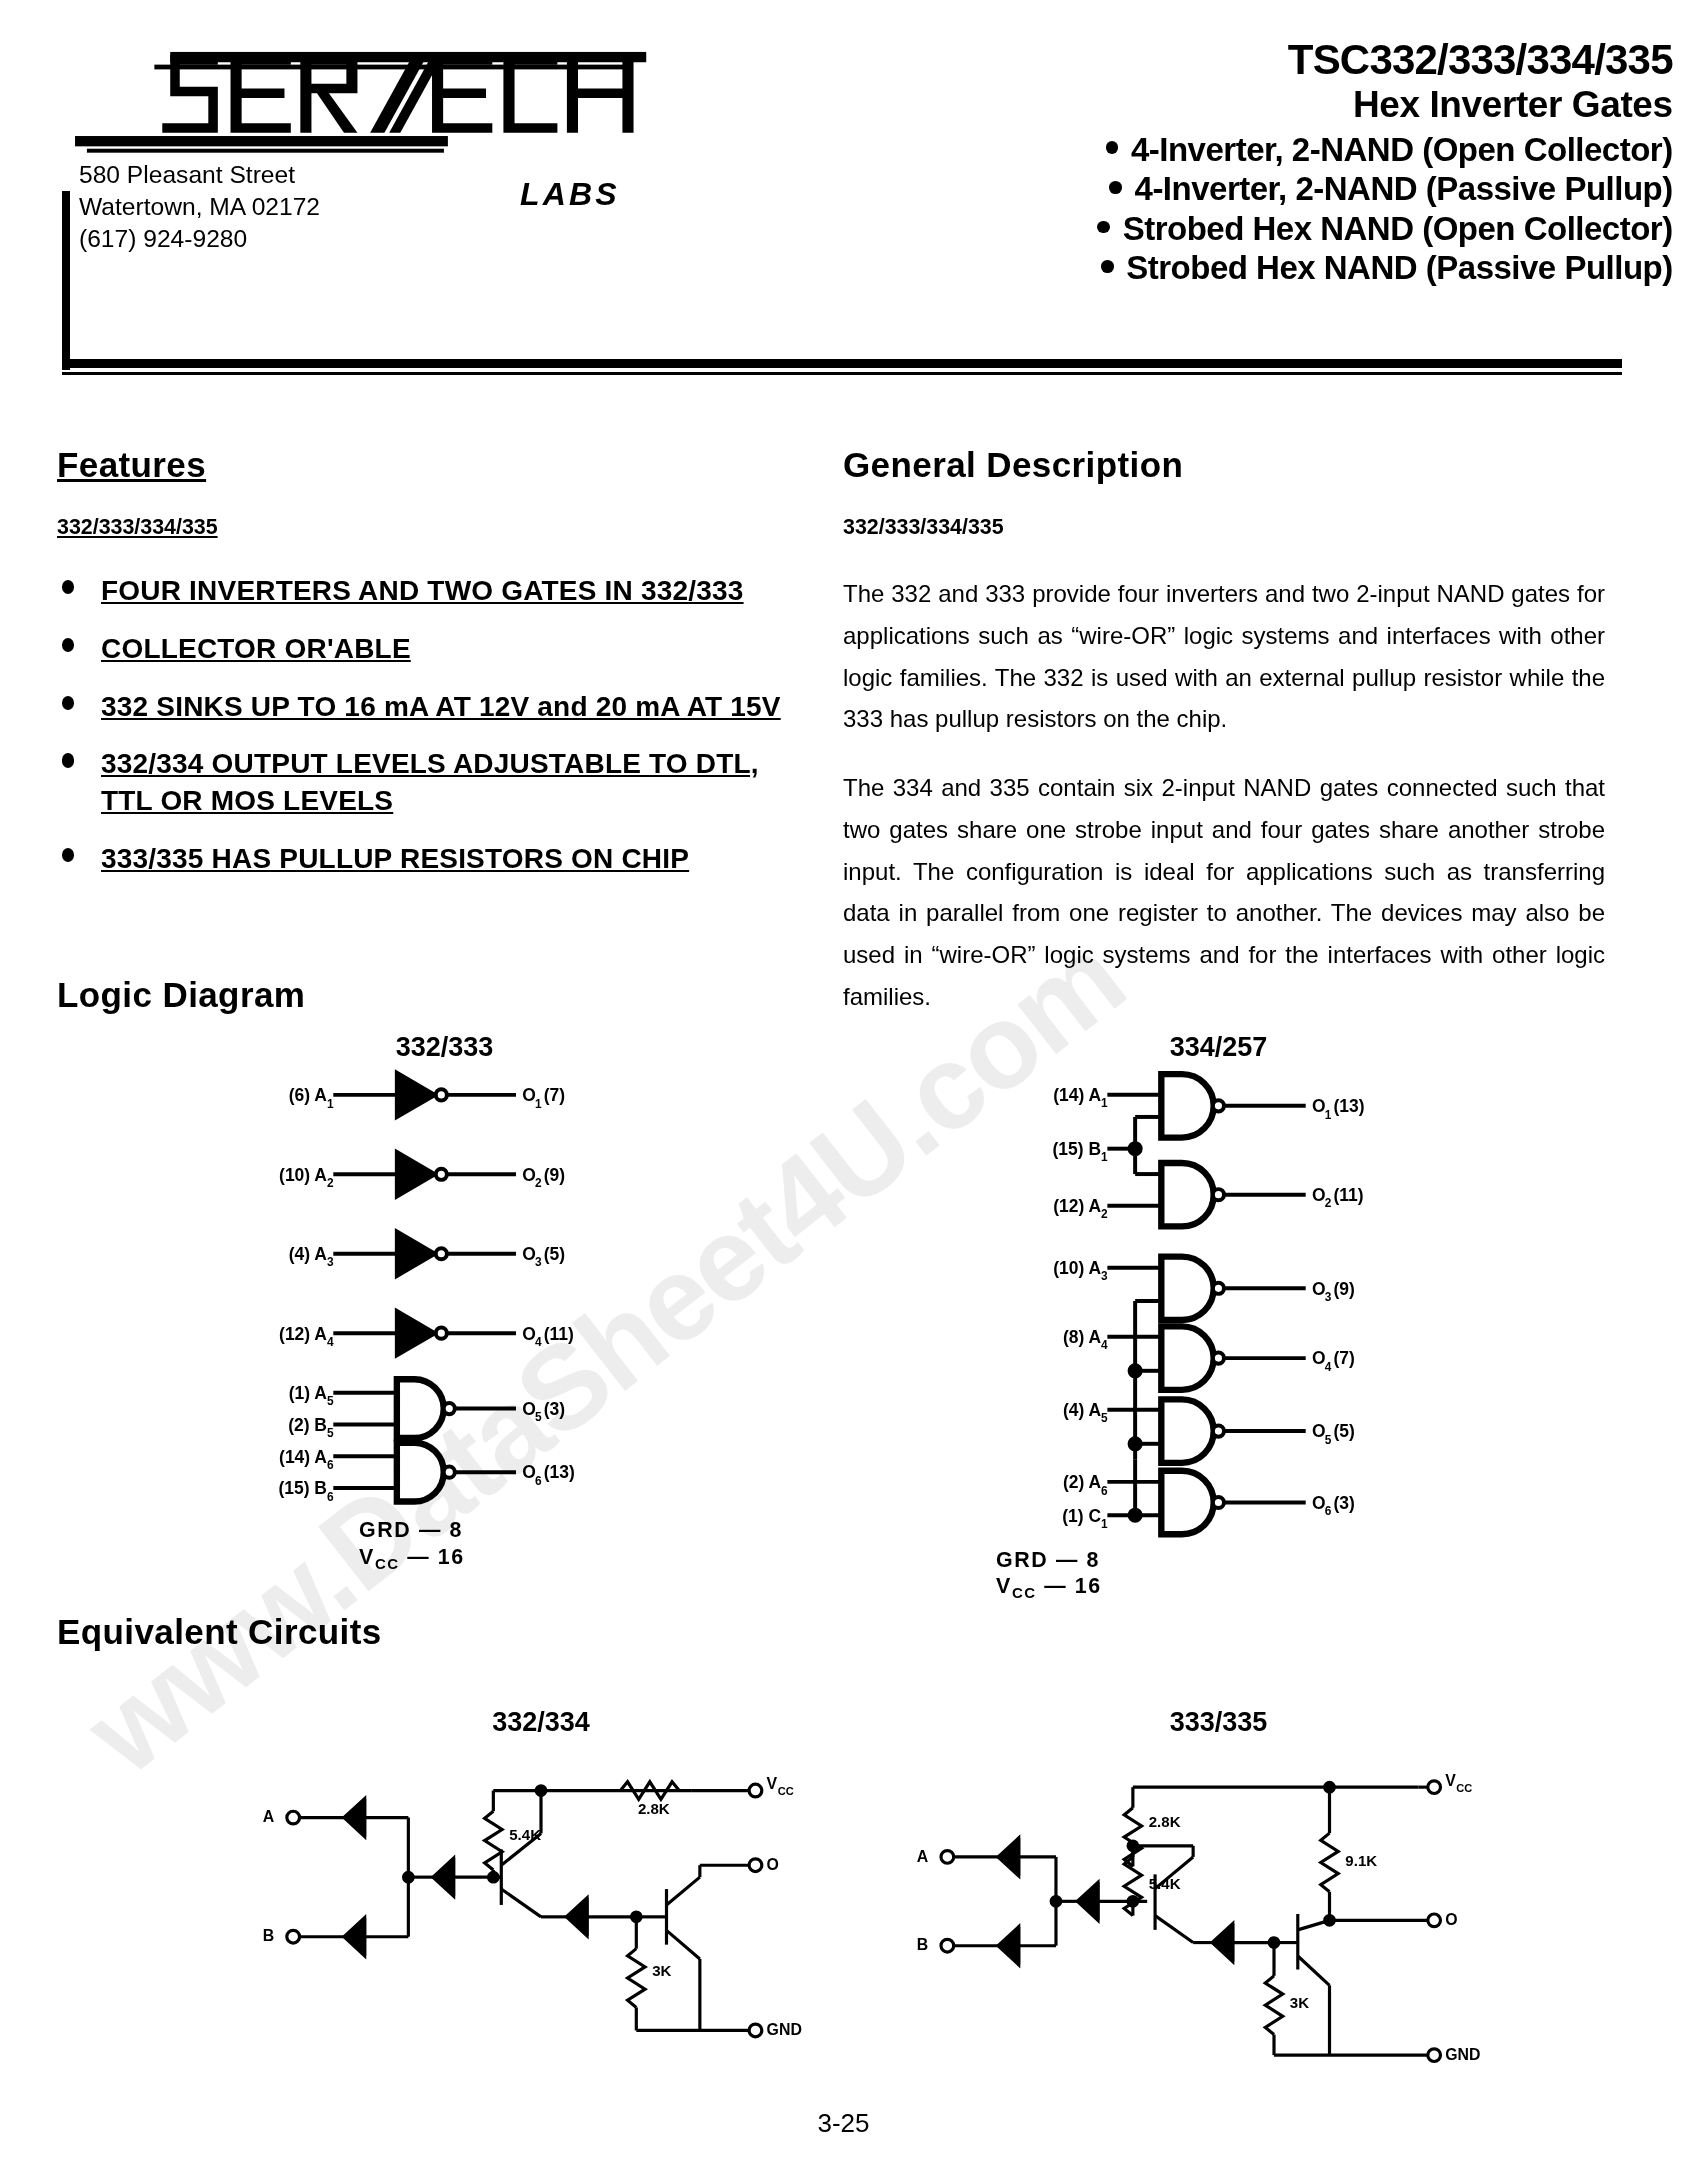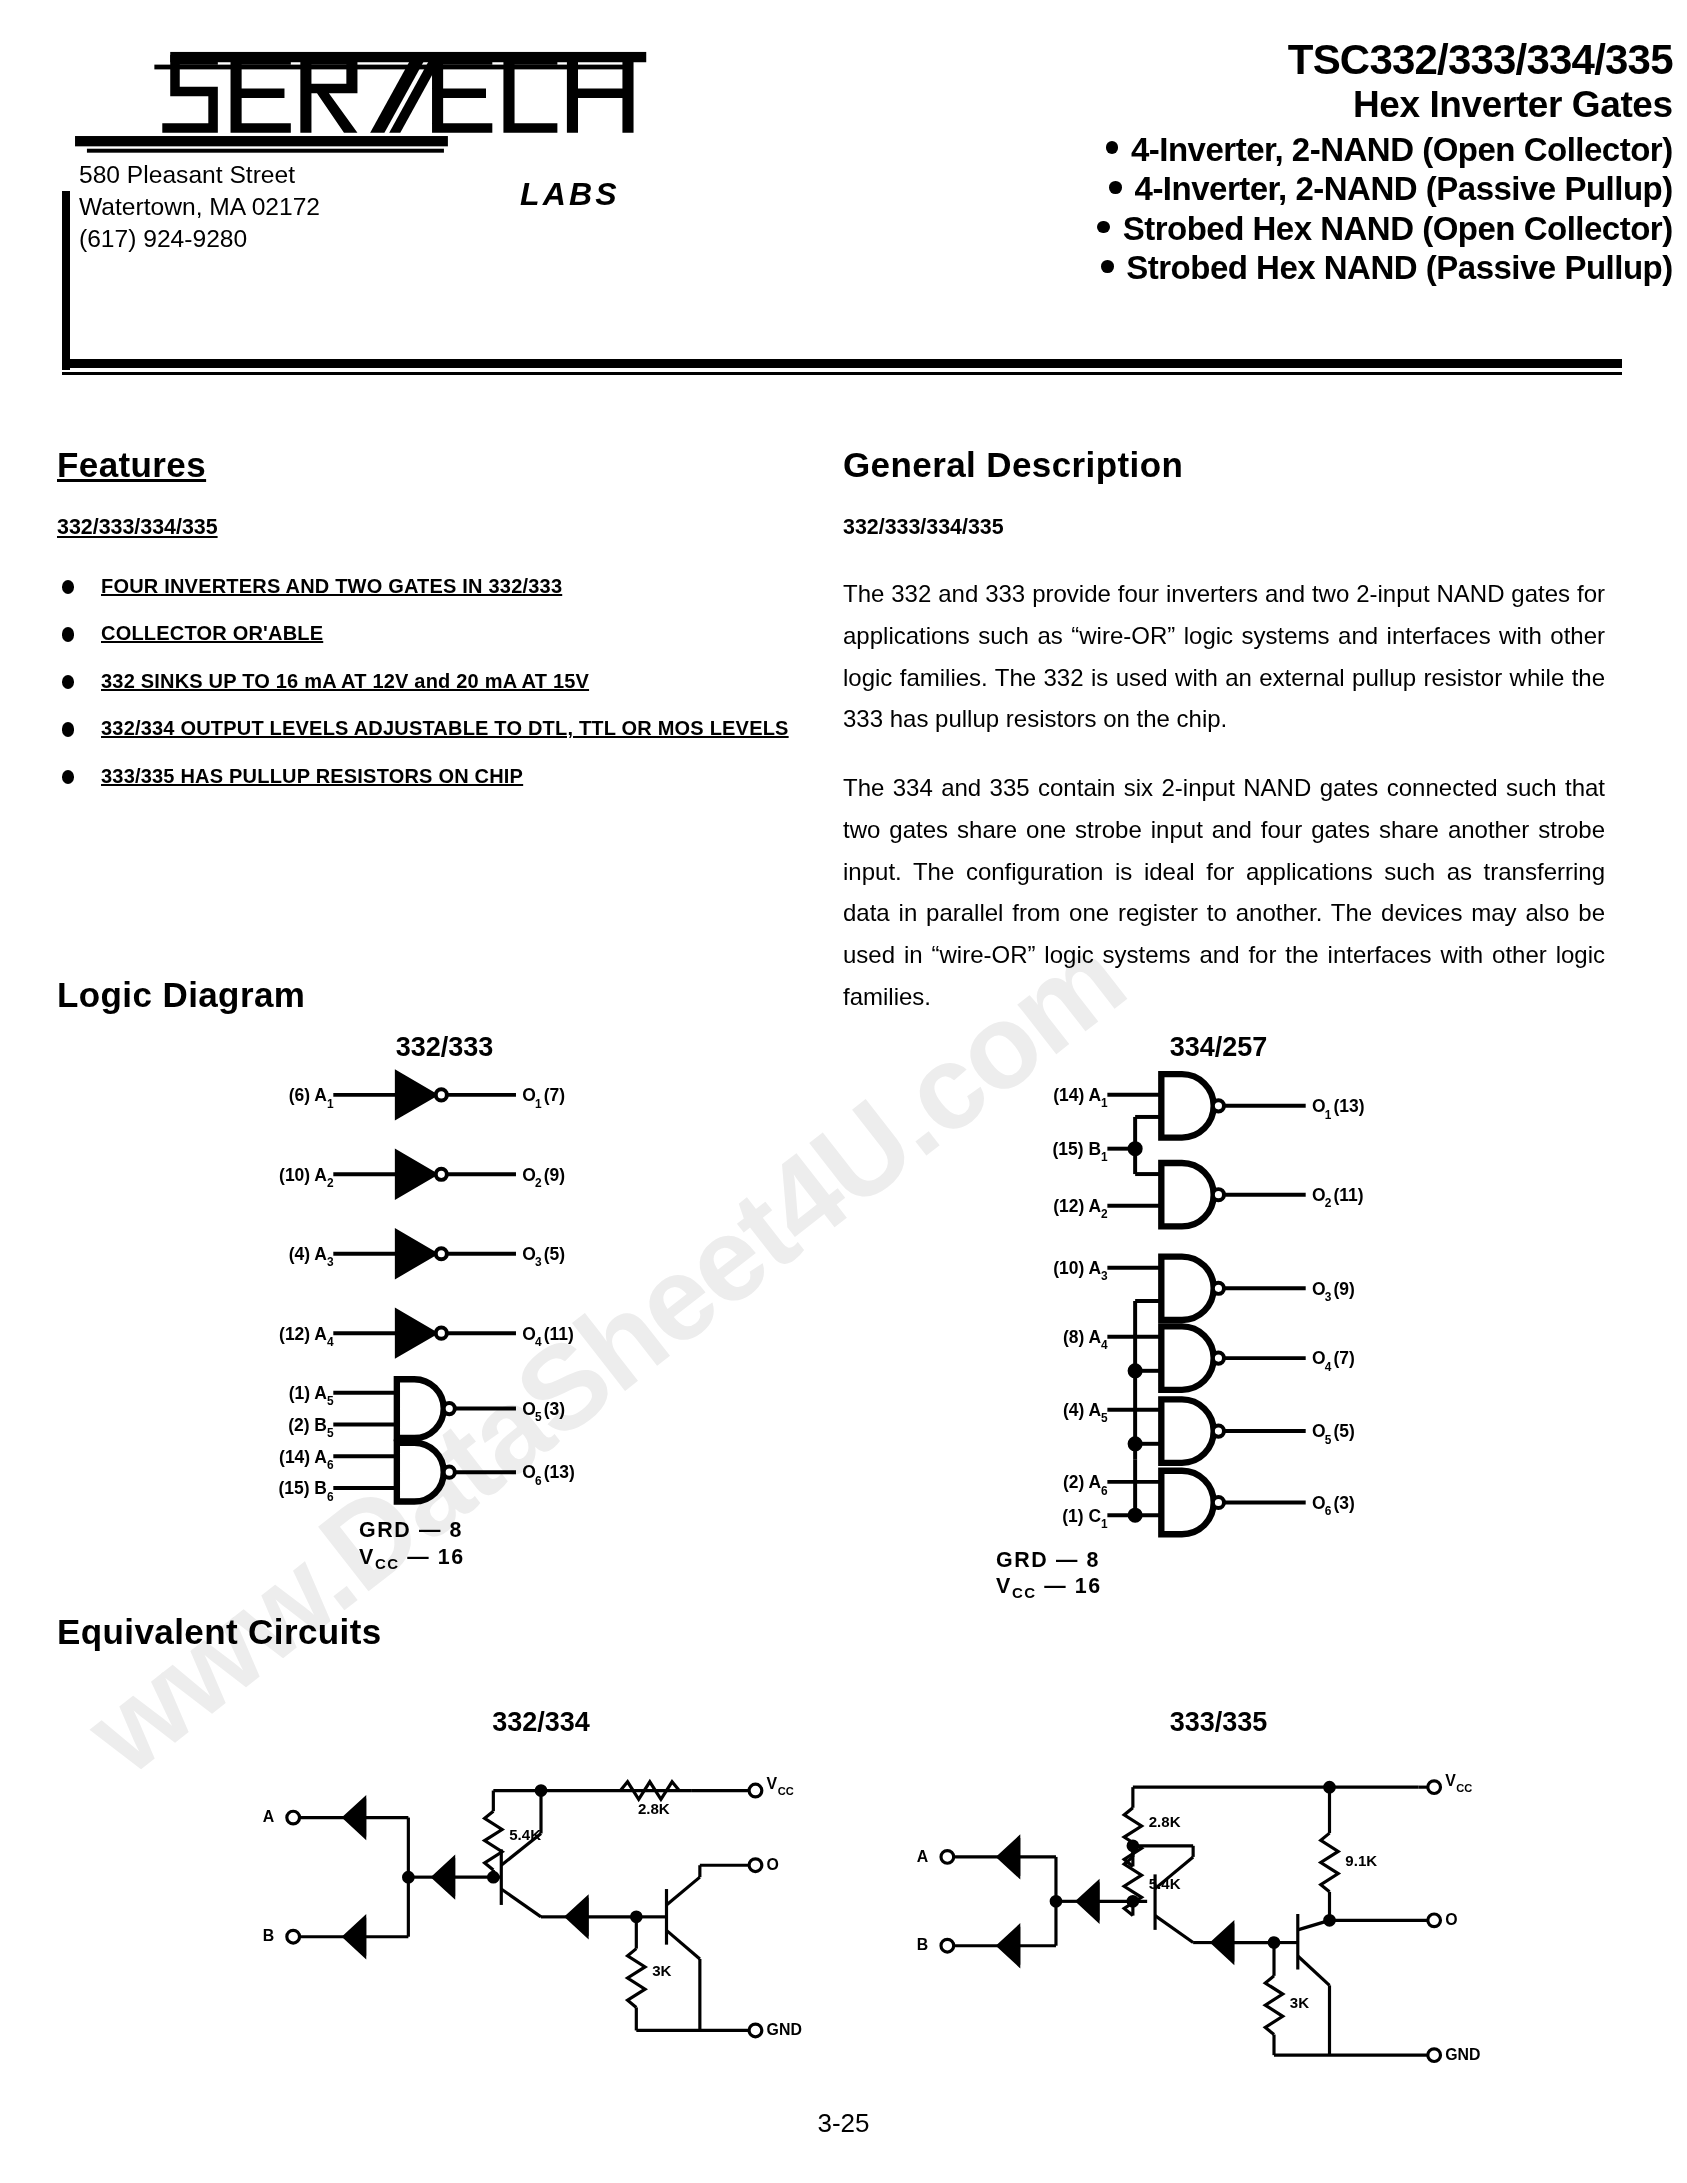--- a/index.html
+++ b/index.html
@@ -70,21 +70,21 @@
   h2.sect {
     font-size:35px; font-weight:bold; margin:0 0 30px 0;
     letter-spacing:0.4px; font-family:"Liberation Sans", sans-serif;
   }
   .partnums {
     font-size:21.4px; font-weight:bold; letter-spacing:0px; margin-bottom:33px;
   }
   ul.feat { list-style:none; margin:0; padding:0; }
   ul.feat li {
     position:relative; padding-left:44px; margin-bottom:21.4px;
-    font-size:20px; font-weight:bold; line-height:1.30; letter-spacing:0.2px;
+    font-size:28px; font-weight:bold; line-height:1.30; letter-spacing:0.2px;
   }
   ul.feat li .bul {
     position:absolute; left:4.8px; top:7.1px; width:12.7px; height:14.3px;
     background:#000; border-radius:50%;
   }
   .gd-p {
     font-size:24px; line-height:1.74; text-align:justify; margin:0 0 27px 0;
     letter-spacing:0px;
   }
 

